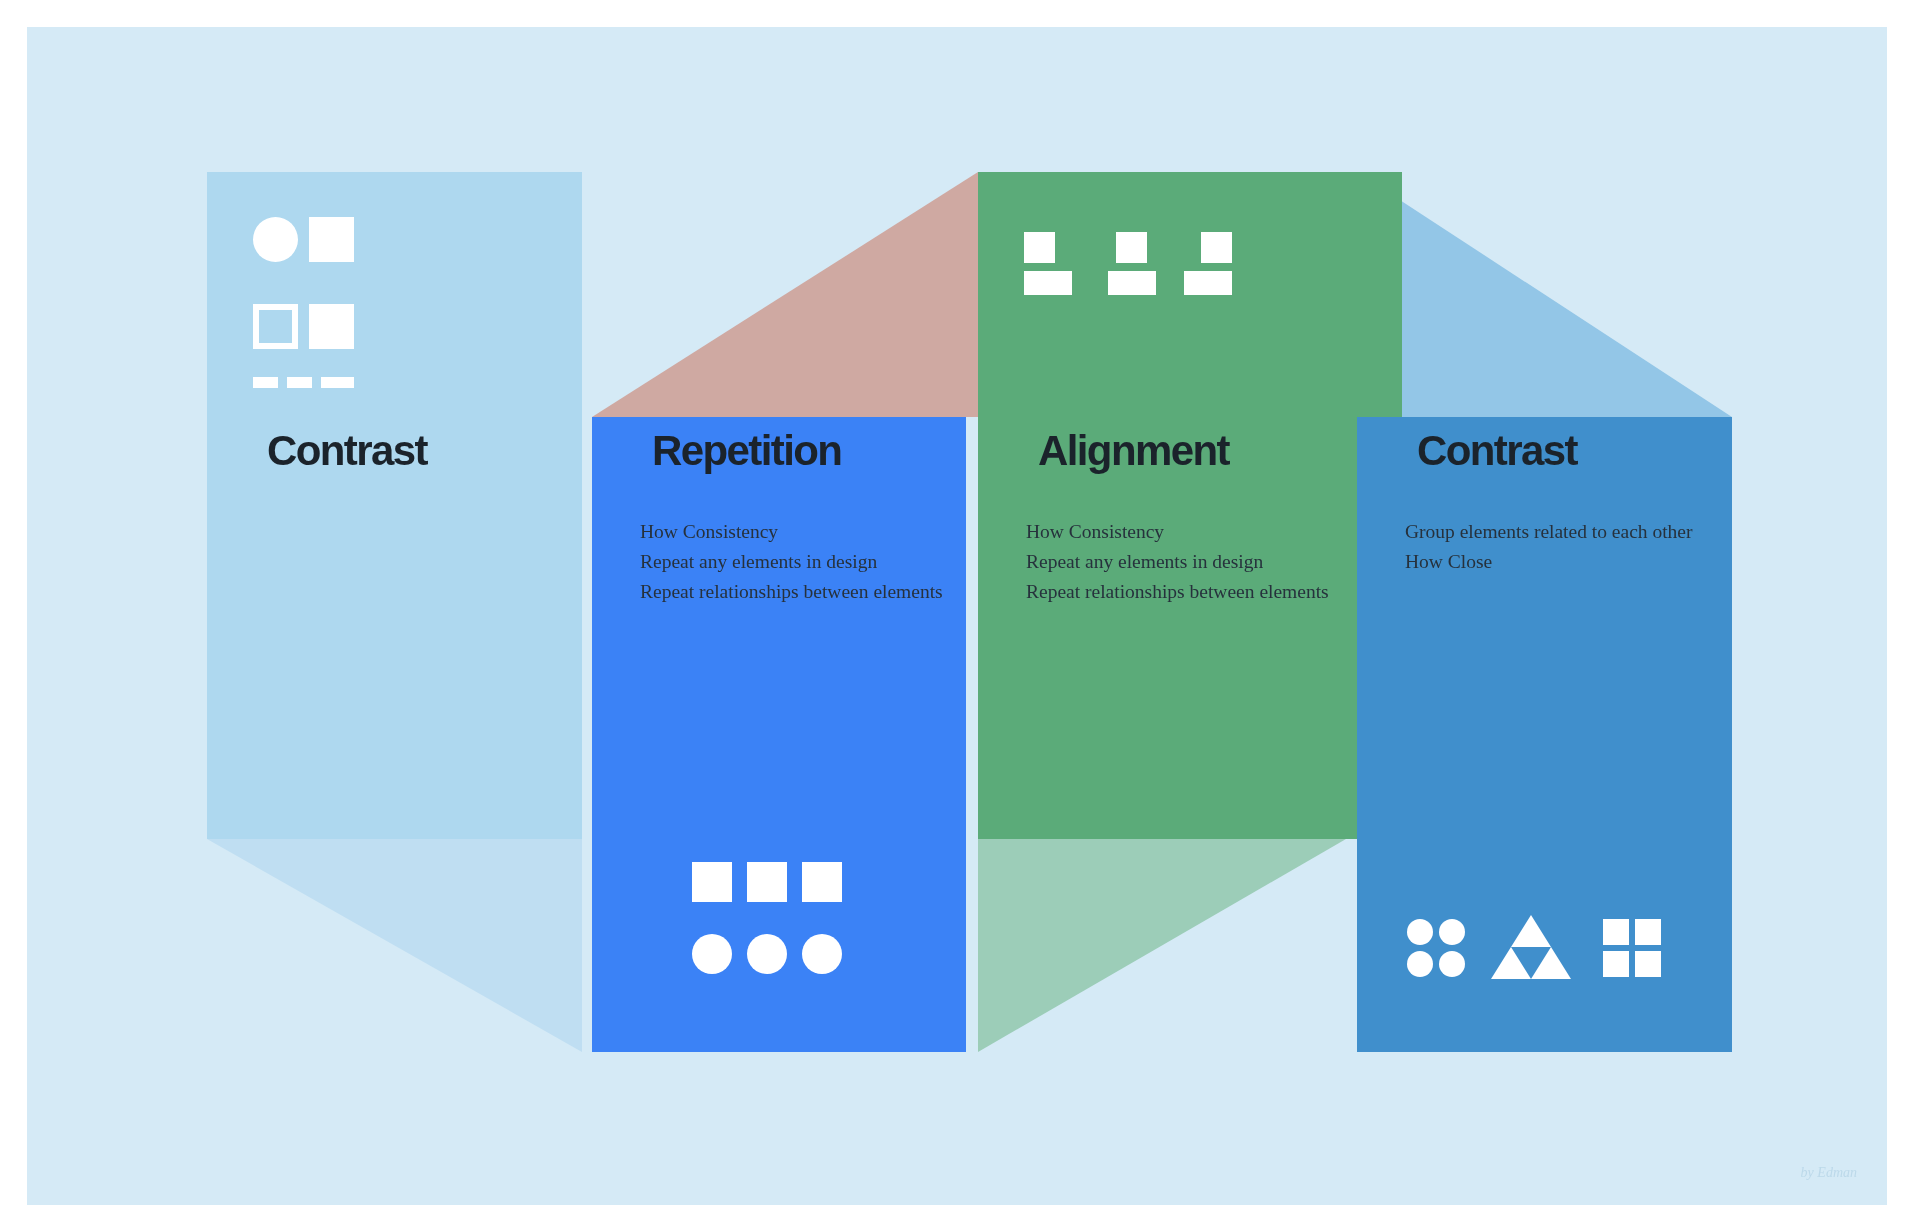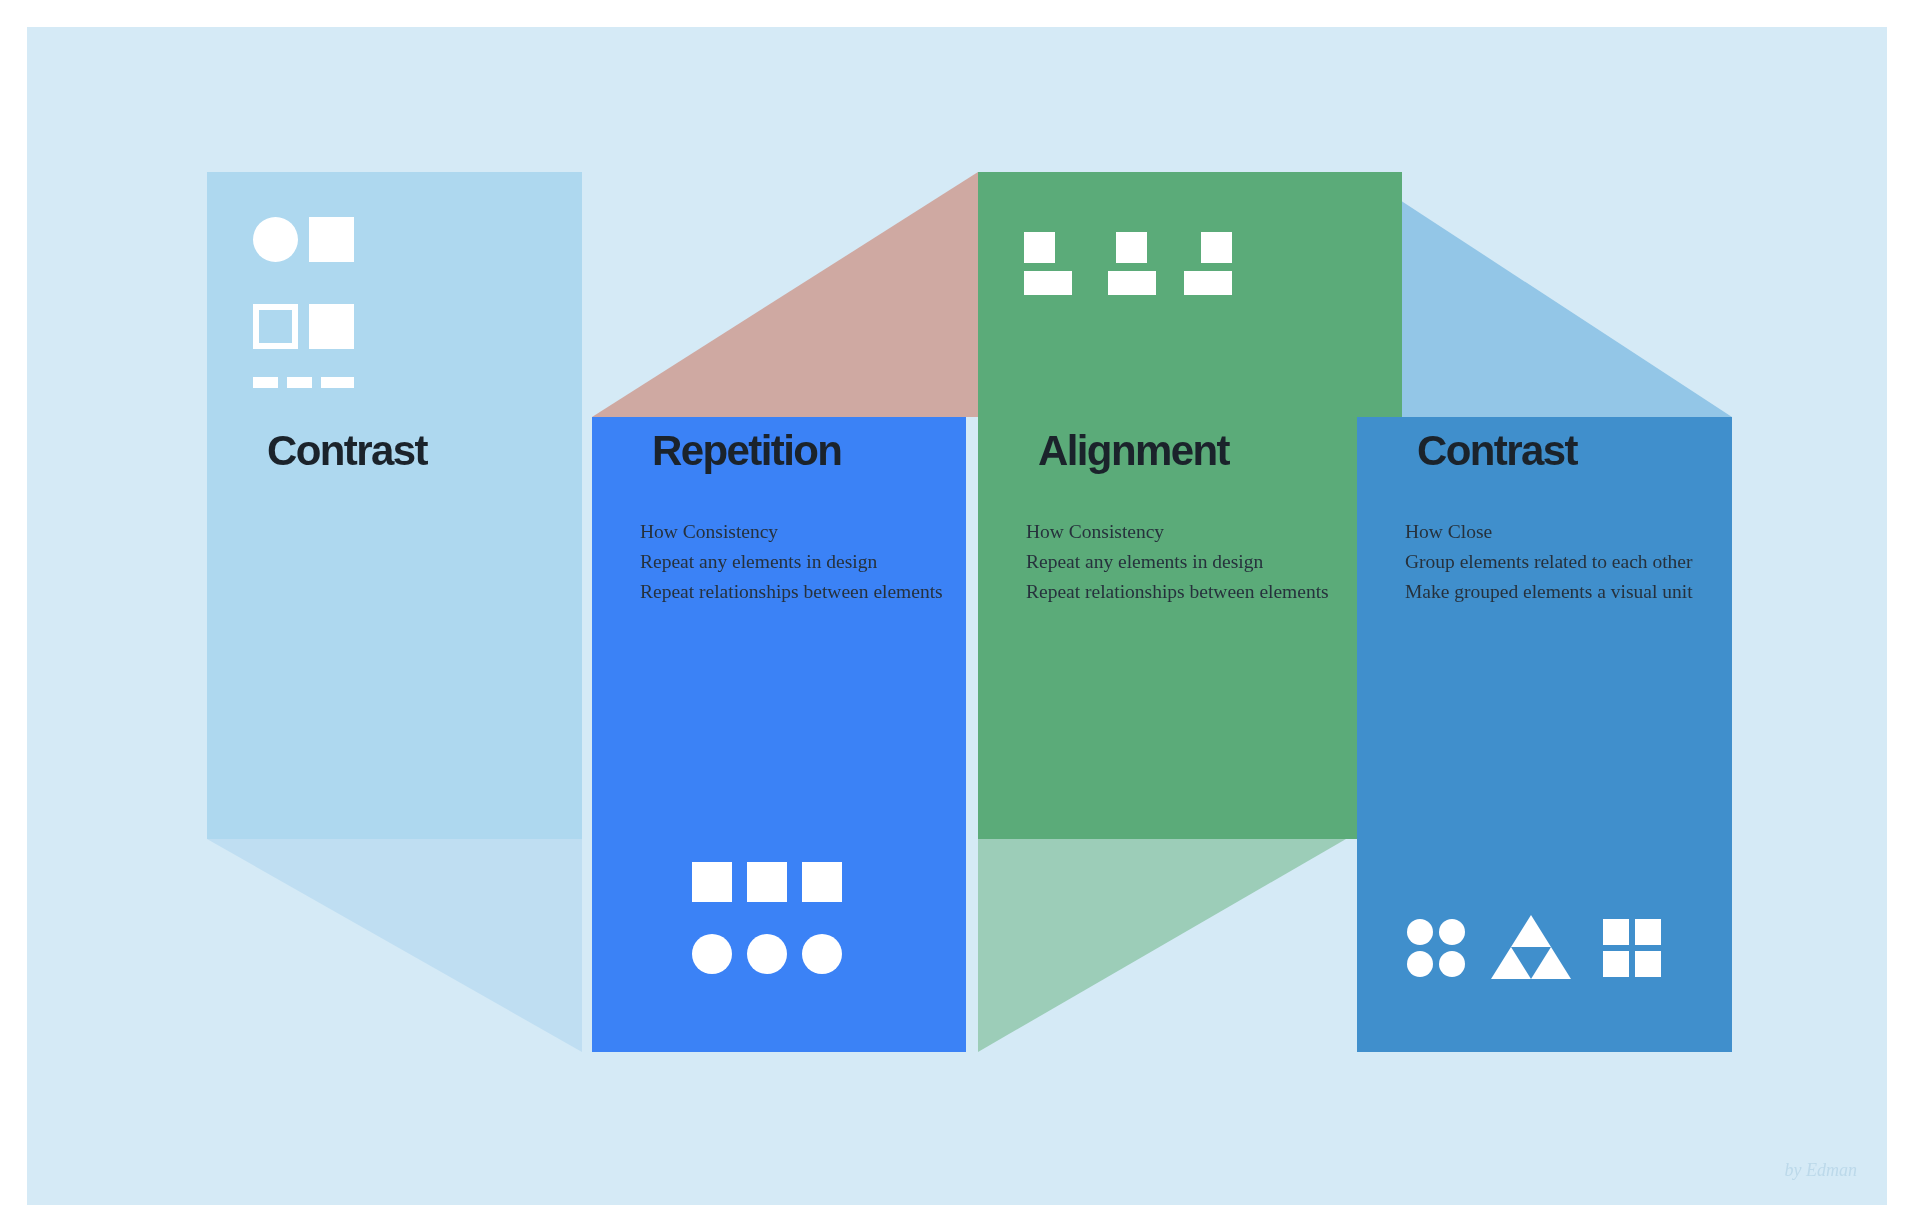--- a/index.html
+++ b/index.html
@@ -108,21 +108,21 @@
     border-left: 27px solid transparent;
     border-right: 27px solid transparent;
     border-bottom: 46px solid #ffffff;
   }
   .credit {
     position: absolute;
     right: 30px;
     bottom: 24px;
     font-family: "Liberation Serif", serif;
     font-style: italic;
-    font-size: 18px;
+    font-size: 14px;
     color: #bcd9ea;
   }
 </style>
 </head>
 <body>
 
 <div id="poster">
 
   <svg class="shadow-layer" width="1860" height="1178" viewBox="0 0 1860 1178">
     <polygon points="180,812 555,812 555,1025" fill="#bfdef2"></polygon>
@@ -174,23 +174,22 @@
     <div class="lines">
       <div class="line">How Consistency</div>
       <div class="line">Repeat any elements in design</div>
       <div class="line">Repeat relationships between elements</div>
     </div>
   </div>
 
   <div class="panel panel-proximity">
     <h2 class="title" style="top:13px;">Contrast</h2>
     <div class="lines" style="top:100px;">
+      <div class="line">Group elements related to each other</div>
       <div class="line">How Close</div>
-      <div class="line">Group elements related to each other</div>
-      <div class="line">Make grouped elements a visual unit</div>
     </div>
     <div class="icons" style="left:50px; top:502px; width:280px; height:110px;">
 
       <div class="ci" style="left:0px; top:0px; width:26px; height:26px;"></div>
       <div class="ci" style="left:32px; top:0px; width:26px; height:26px;"></div>
       <div class="ci" style="left:0px; top:32px; width:26px; height:26px;"></div>
       <div class="ci" style="left:32px; top:32px; width:26px; height:26px;"></div>
 
       <div class="tri" style="left:104px; top:-4px; border-left-width:20px; border-right-width:20px; border-bottom-width:32px;"></div>
       <div class="tri" style="left:84px; top:28px; border-left-width:20px; border-right-width:20px; border-bottom-width:32px;"></div>

